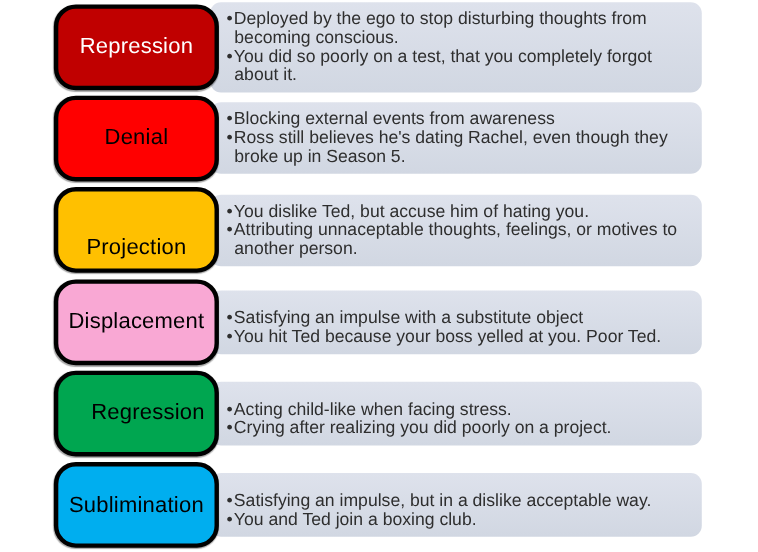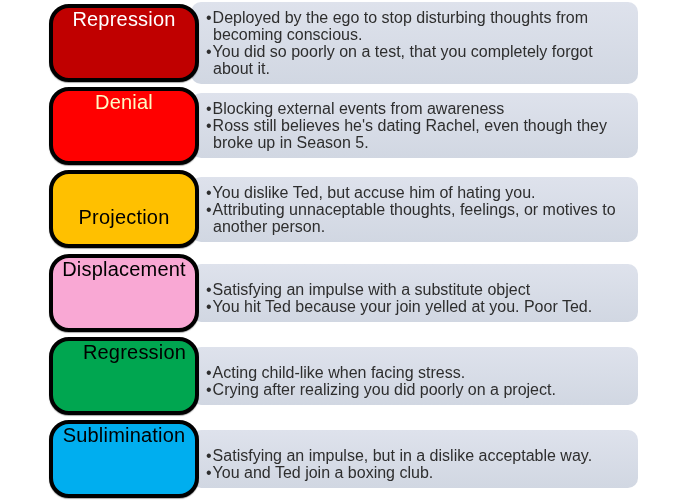--- a/index.html
+++ b/index.html
@@ -25,21 +25,21 @@
     align-items: center;
   }
   .shape {
     box-sizing: border-box;
     width: 150px;
     height: 78px;
     margin-left: 49px;
     border: 4px solid #000000;
     border-radius: 20px;
     display: flex;
-    align-items: flex-start;
+    align-items: center;
     justify-content: center;
     position: relative;
     z-index: 1;
     flex-shrink: 0;
     box-shadow: 0 1px 1px rgba(0,0,0,0.35);
   }
   .shape-label {
     font-size: 20px;
     letter-spacing: 0.2px;
     white-space: nowrap;
@@ -77,21 +77,21 @@
       <span class="shape-label" style="color: rgb(255, 255, 255);">Repression</span>
     </div>
     <div class="panel">
       <div class="bullet-line"><span class="bullet">•</span><span>Deployed by the ego to stop disturbing thoughts from becoming conscious.</span></div>
       <div class="bullet-line"><span class="bullet">•</span><span>You did so poorly on a test, that you completely forgot about it.</span></div>
     </div>
   </div>
 
   <div class="row">
     <div class="shape" style="background-color: rgb(255, 0, 0);">
-      <span class="shape-label" style="color: #fef9c3;">Denial</span>
+      <span class="shape-label" style="color: #000000;">Denial</span>
     </div>
     <div class="panel">
       <div class="bullet-line"><span class="bullet">•</span><span>Blocking external events from awareness</span></div>
       <div class="bullet-line"><span class="bullet">•</span><span>Ross still believes he's dating Rachel, even though they broke up in Season 5.</span></div>
     </div>
   </div>
 
   <div class="row">
     <div class="shape" style="background-color: rgb(255, 192, 0);">
       <span class="shape-label" style="color: rgb(0, 0, 0); margin-top: 32px;">Projection</span>
@@ -101,21 +101,21 @@
       <div class="bullet-line"><span class="bullet">•</span><span>Attributing unnaceptable thoughts, feelings, or motives to another person.</span></div>
     </div>
   </div>
 
   <div class="row">
     <div class="shape" style="background-color: #f9a8d4;">
       <span class="shape-label" style="color: rgb(0, 0, 0);">Displacement</span>
     </div>
     <div class="panel">
       <div class="bullet-line"><span class="bullet">•</span><span>Satisfying an impulse with a substitute object</span></div>
-      <div class="bullet-line"><span class="bullet">•</span><span>You hit Ted because your join yelled at you. Poor Ted.</span></div>
+      <div class="bullet-line"><span class="bullet">•</span><span>You hit Ted because your boss yelled at you. Poor Ted.</span></div>
     </div>
   </div>
 
   <div class="row">
     <div class="shape" style="background-color: rgb(0, 166, 80);">
       <span class="shape-label" style="color: rgb(0, 0, 0); margin-left: 21px;">Regression</span>
     </div>
     <div class="panel">
       <div class="bullet-line"><span class="bullet">•</span><span>Acting child-like when facing stress.</span></div>
       <div class="bullet-line"><span class="bullet">•</span><span>Crying after realizing you did poorly on a project.</span></div>

